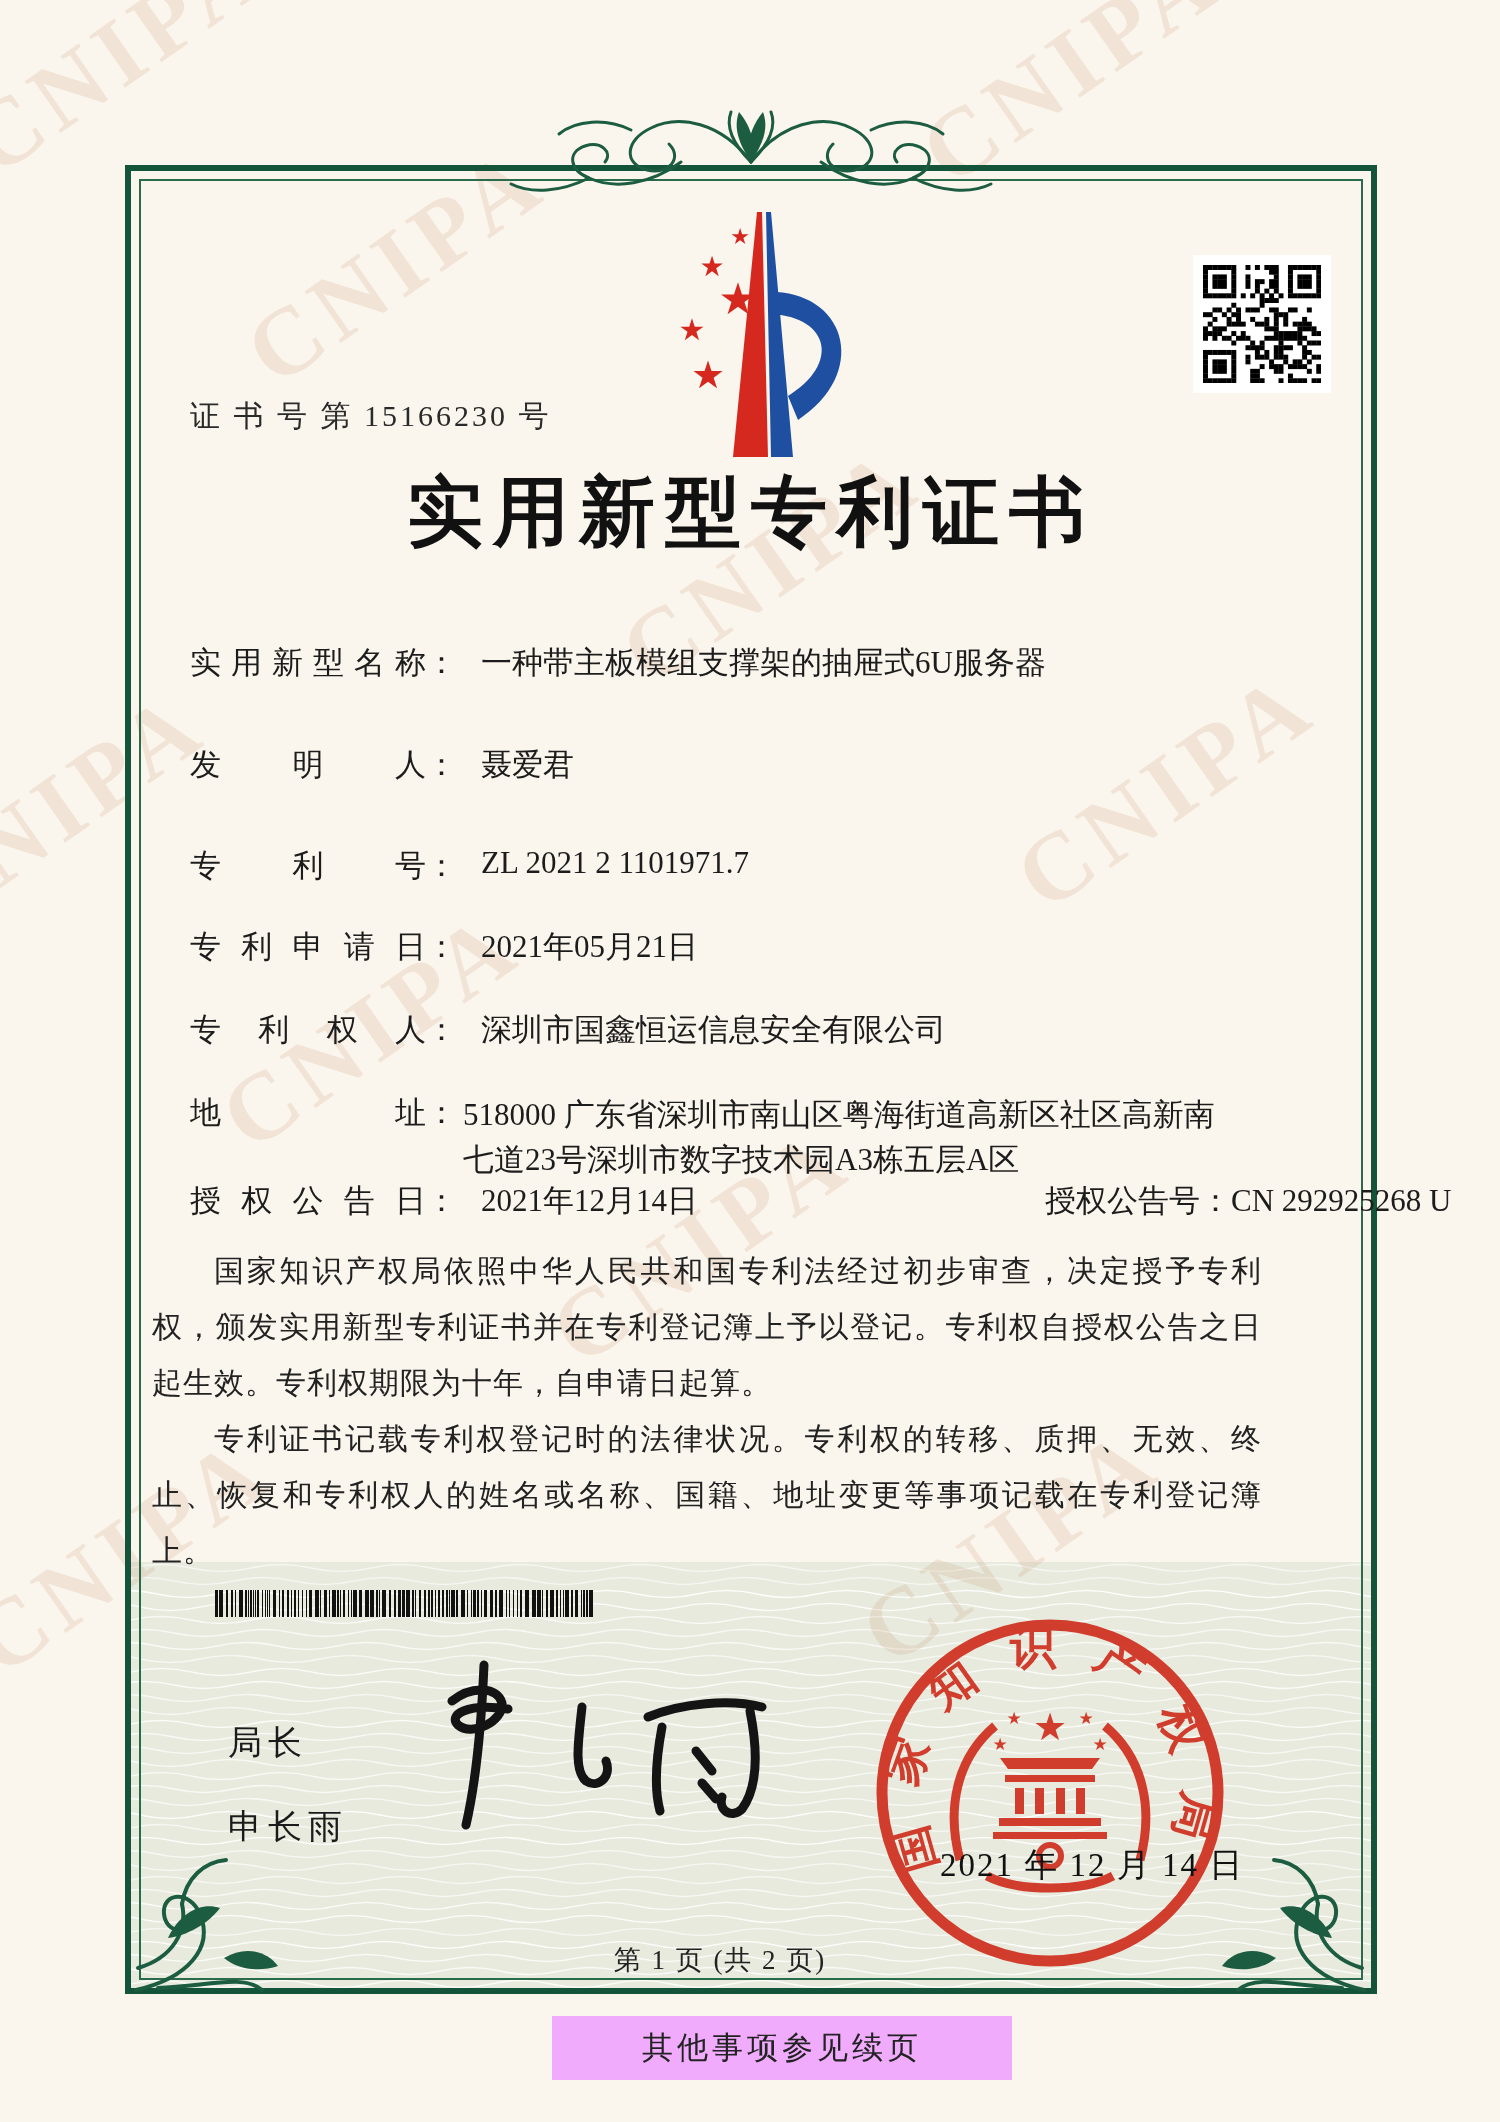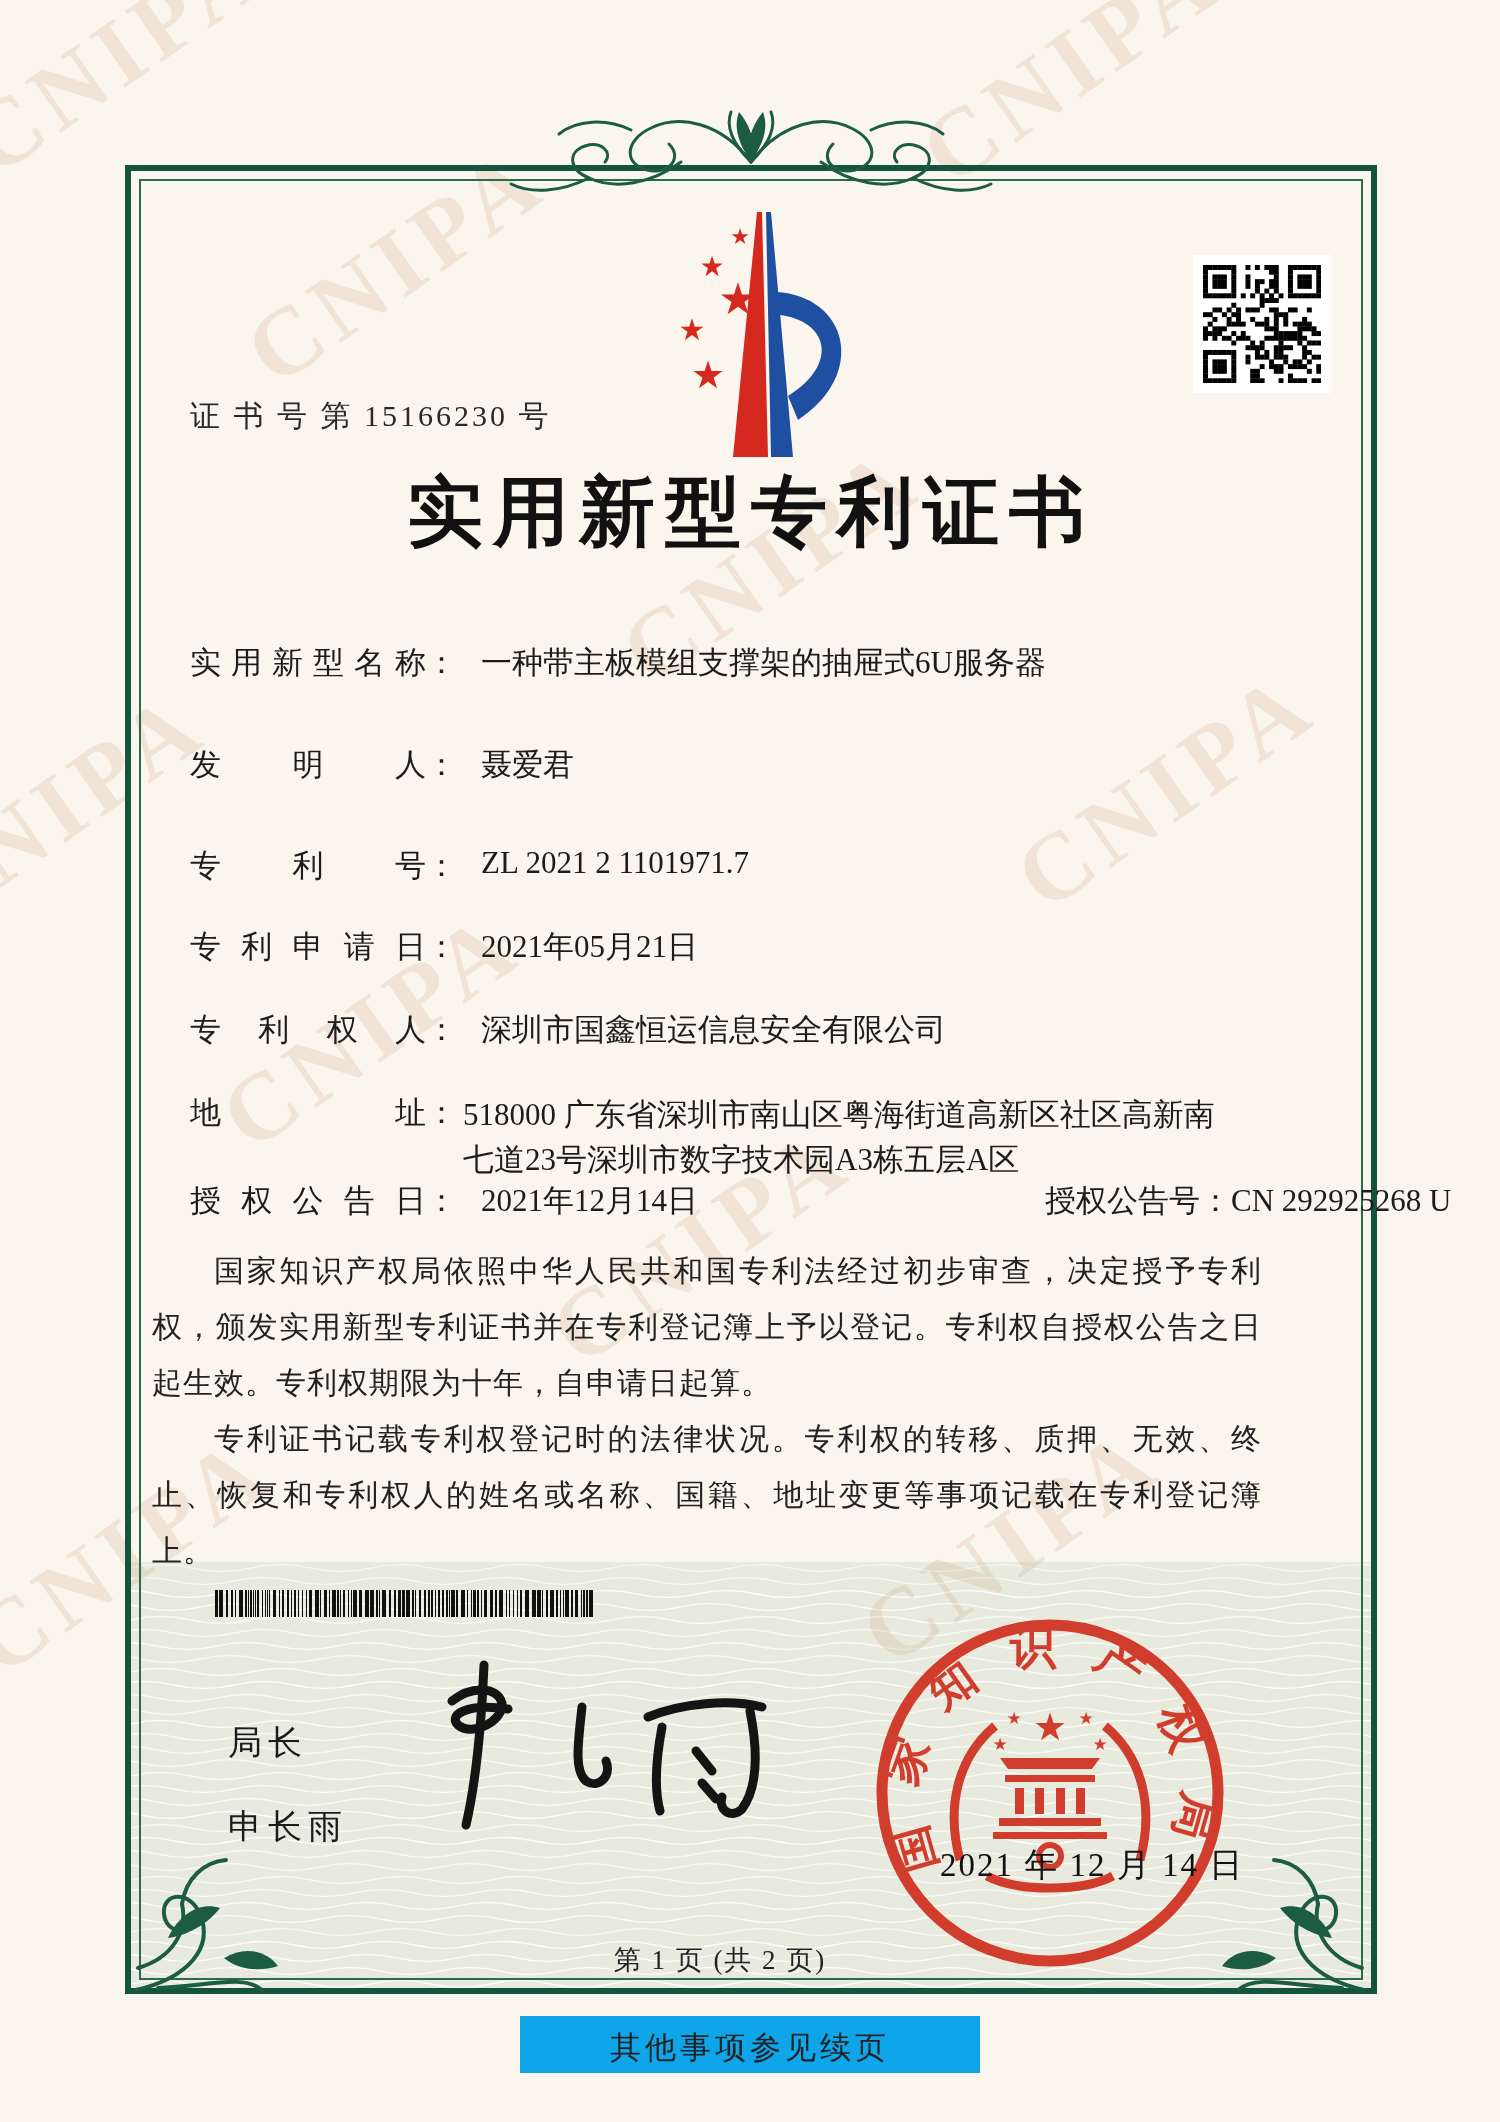--- a/index.html
+++ b/index.html
@@ -78,22 +78,22 @@
   .seal{position:absolute; left:865px; top:1608px; z-index:6; opacity:0.93;}
   .seal-date{
     position:absolute; left:940px; top:1843px; z-index:7;
     font-size:33px; letter-spacing:2px; color:#111; white-space:nowrap;
   }
   .page-num{
     position:absolute; left:125px; top:1942px; width:1190px; z-index:5;
     text-align:center; font-size:27px; color:#222; letter-spacing:2px;
   }
   .footer-note{
-    position:absolute; left:520px; top:2016px; width:460px; height:57px; z-index:5;
-    background:#0ea5e9; text-align:center; line-height:64px;
+    position:absolute; left:552px; top:2016px; width:460px; height:64px; z-index:5;
+    background:#f0abfc; text-align:center; line-height:64px;
     font-size:31px; letter-spacing:4px; color:#222;
   }
 </style>
 </head>
 <body>
 
 <div class="page">
 
   <div id="wm-layer">
       <span class="wm" style="left: 115px; top: 55px;">CNIPA</span>

